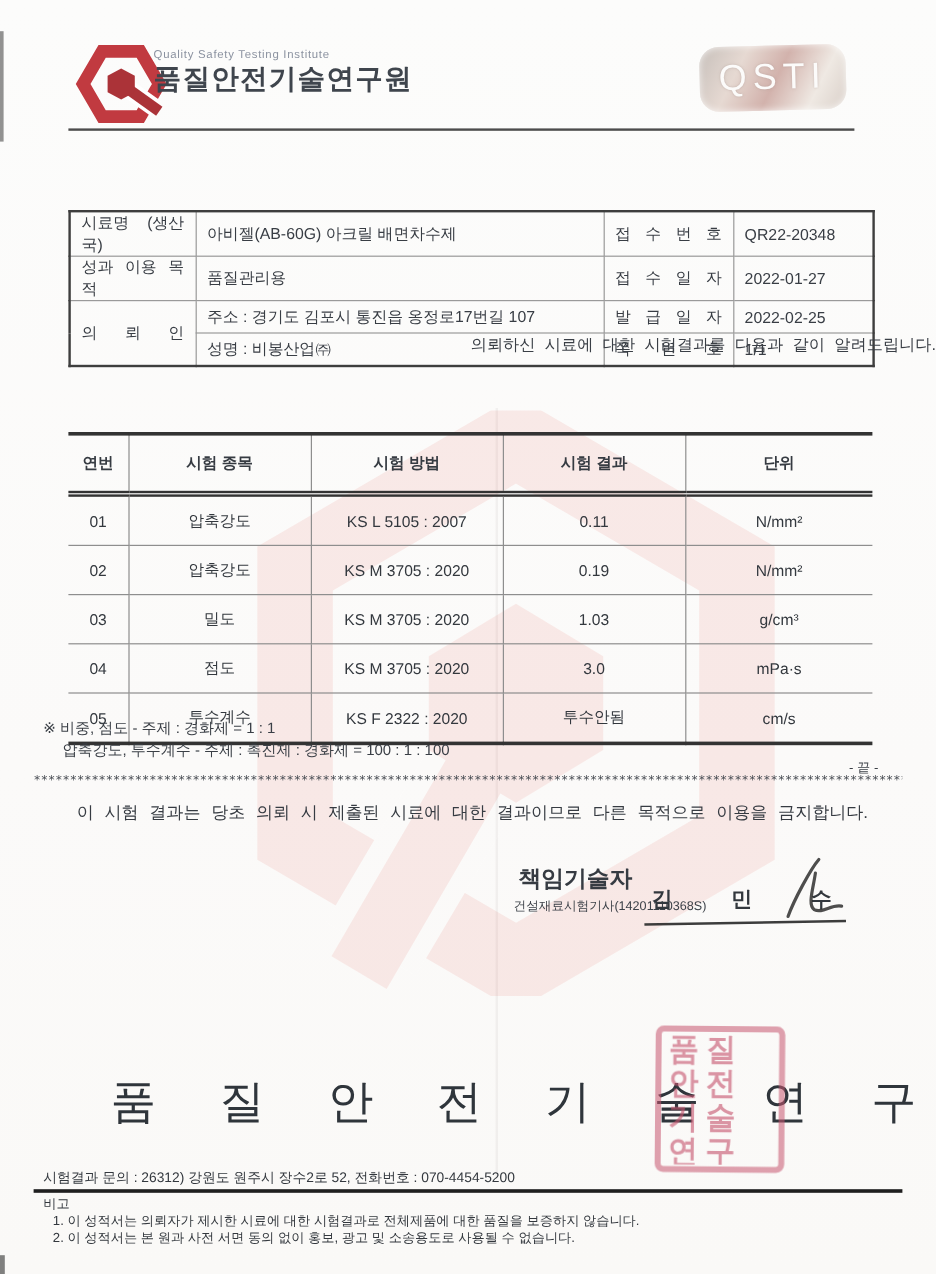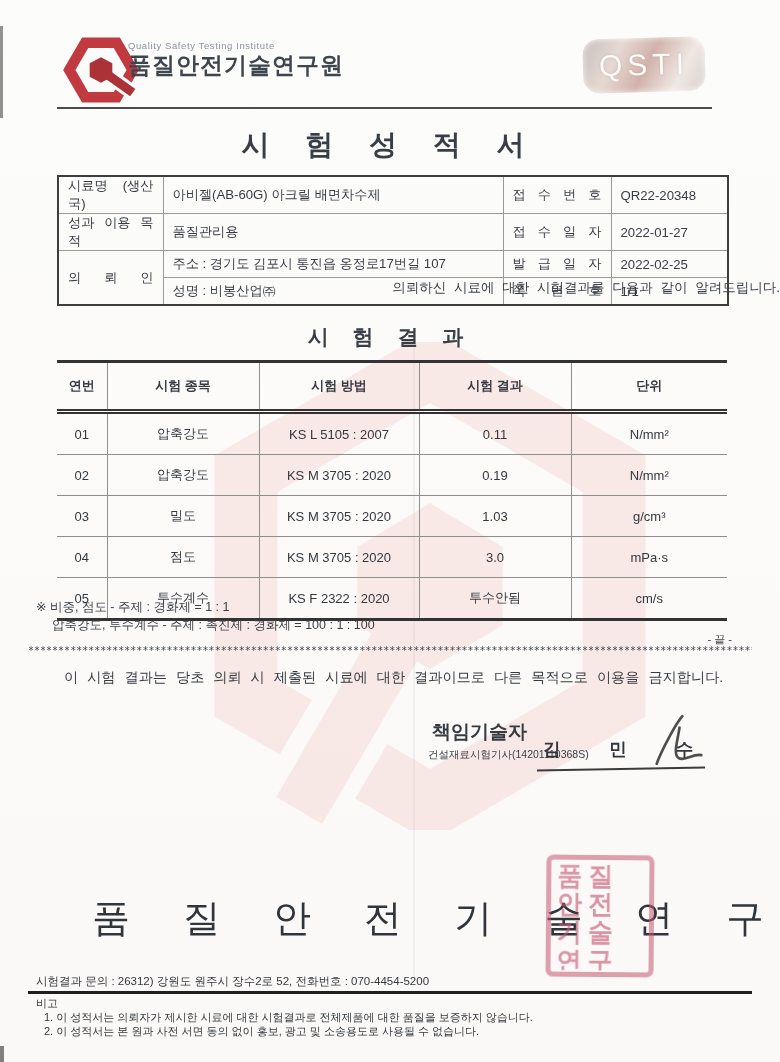--- a/index.html
+++ b/index.html
@@ -111,21 +111,20 @@
   </svg>
   <div class="org-block">
     <div class="org-en">Quality Safety Testing Institute</div>
     <div class="org-ko">품질안전기술연구원</div>
   </div>
   <div class="qsti-badge">
     <span>QSTI</span>
   </div>
   <div class="header-rule"></div>
 
-  <div class="doc-title">시 험 성 적 서</div>
 
   <table class="info-table">
     <colgroup>
         <col style="width:105px">
         <col style="width:340px">
         <col style="width:108px">
         <col style="width:117px">
       </colgroup>
     <tbody>
         <tr>
@@ -148,21 +147,20 @@
     </tr>
     <tr>
       <td class="val">성명 : 비봉산업㈜</td>
       <td class="jlabel">쪽 번 호</td>
       <td class="val">1/1</td>
     </tr>
   </tbody>
     </table>
 
   <div class="notice">의뢰하신 시료에 대한 시험결과를 다음과 같이 알려드립니다.</div>
-  <div class="results-heading">시 험 결 과</div>
 
   <table class="results-table">
     <colgroup>
         <col style="width:50px">
         <col style="width:152px">
         <col style="width:160px">
         <col style="width:152px">
         <col style="width:156px">
       </colgroup>
     <tbody>

